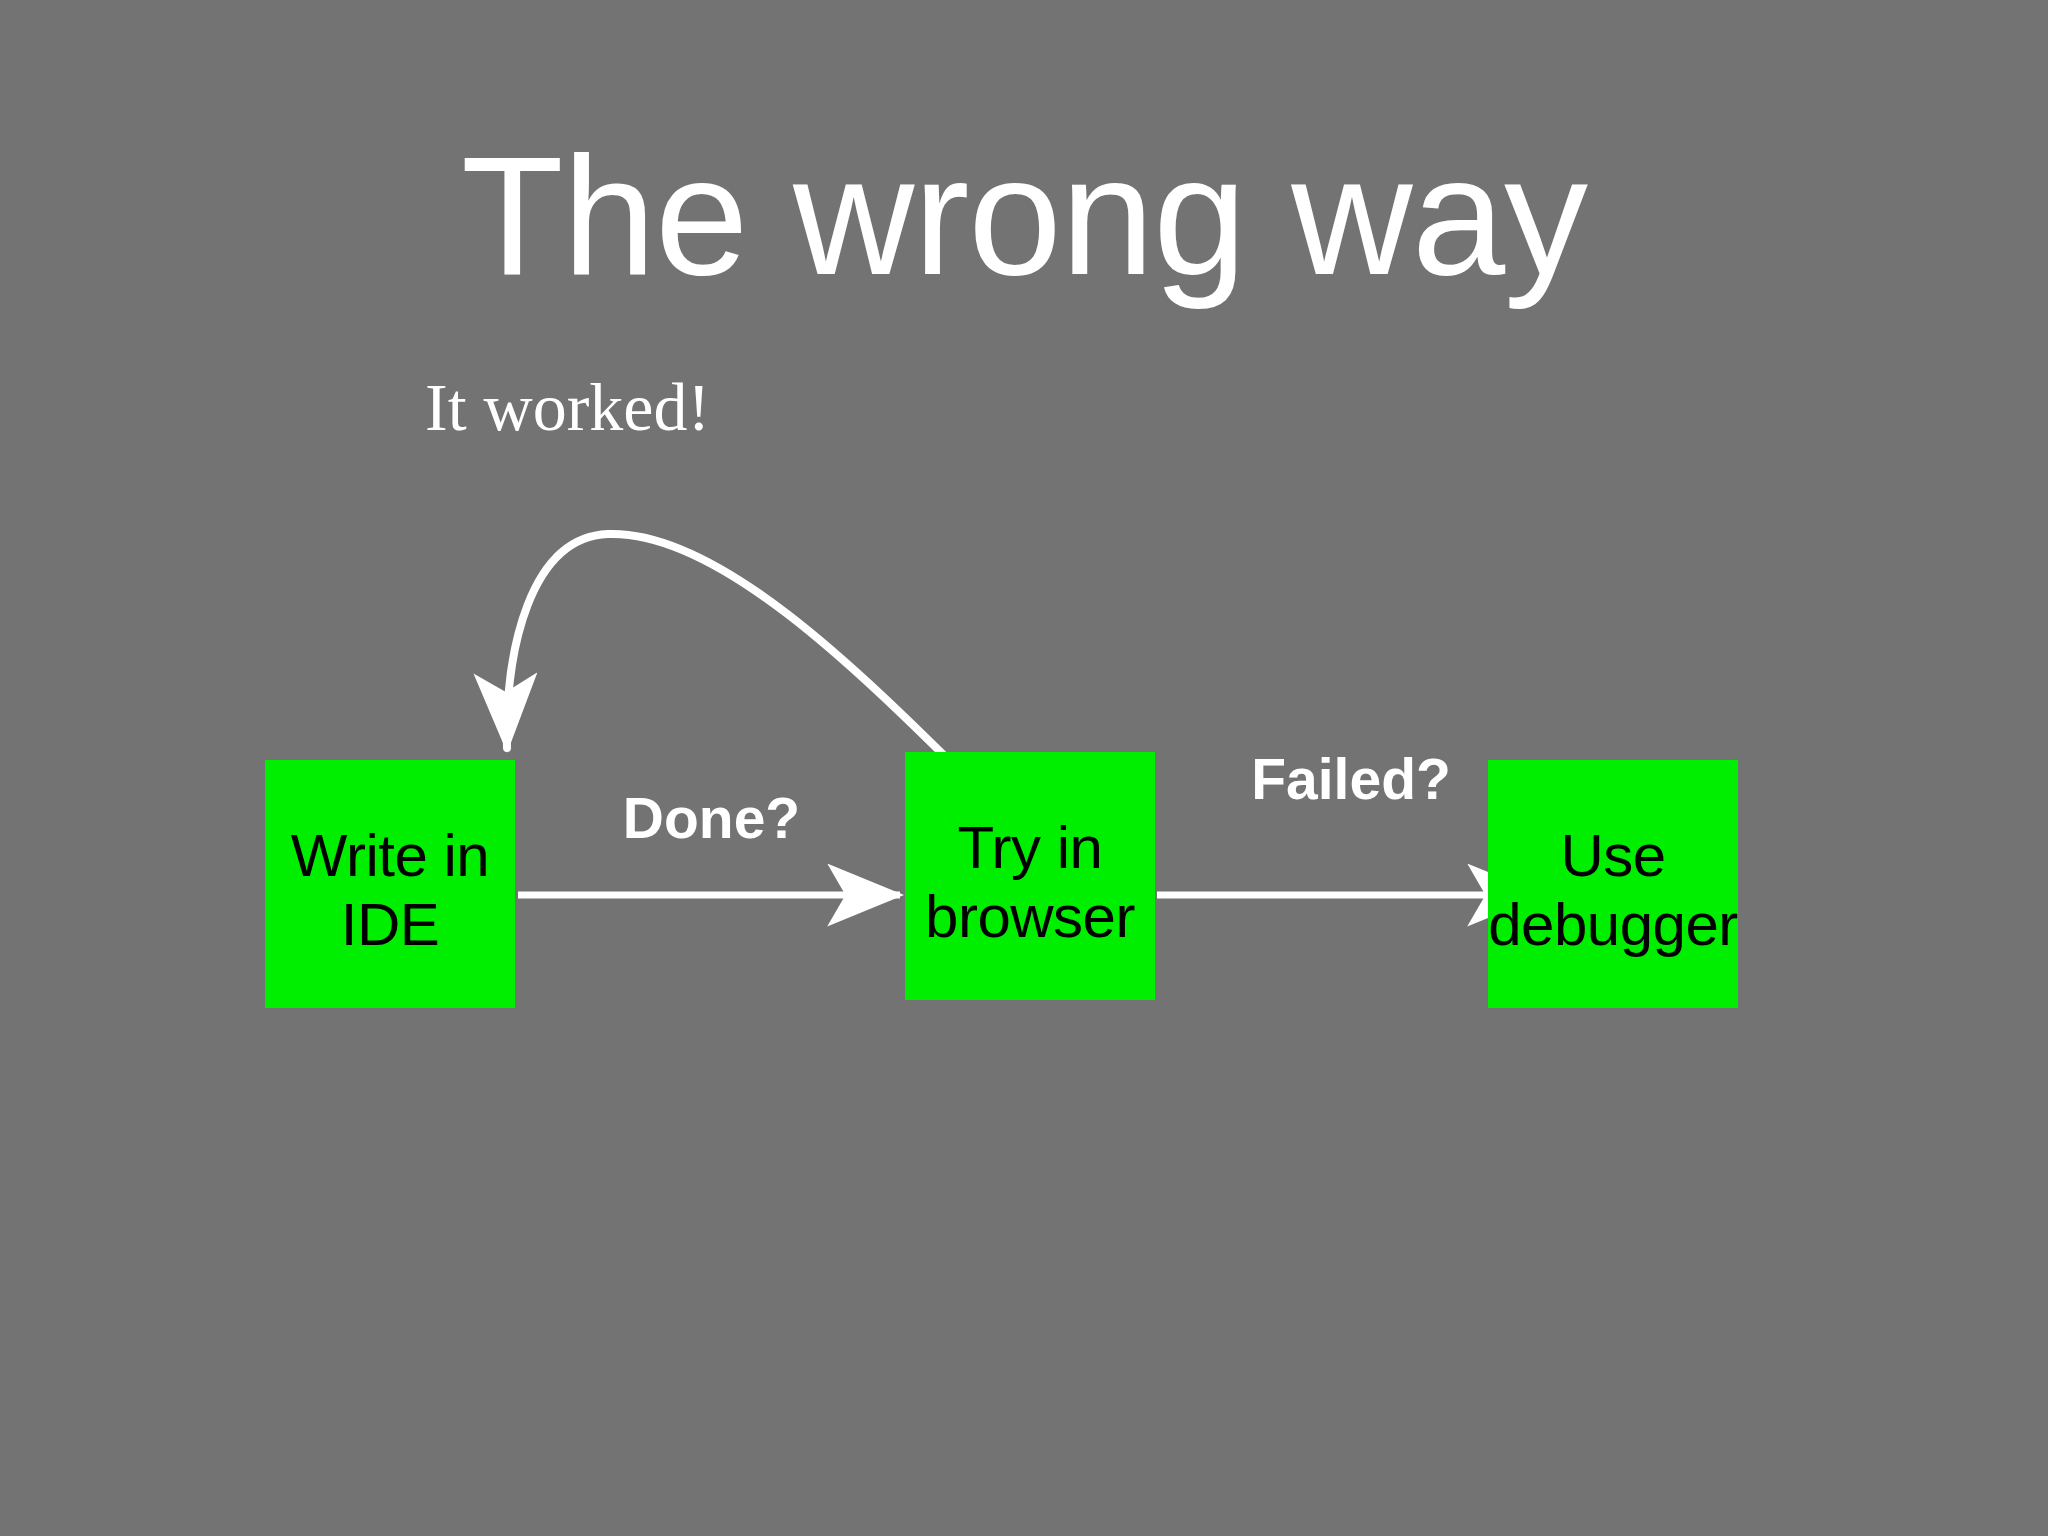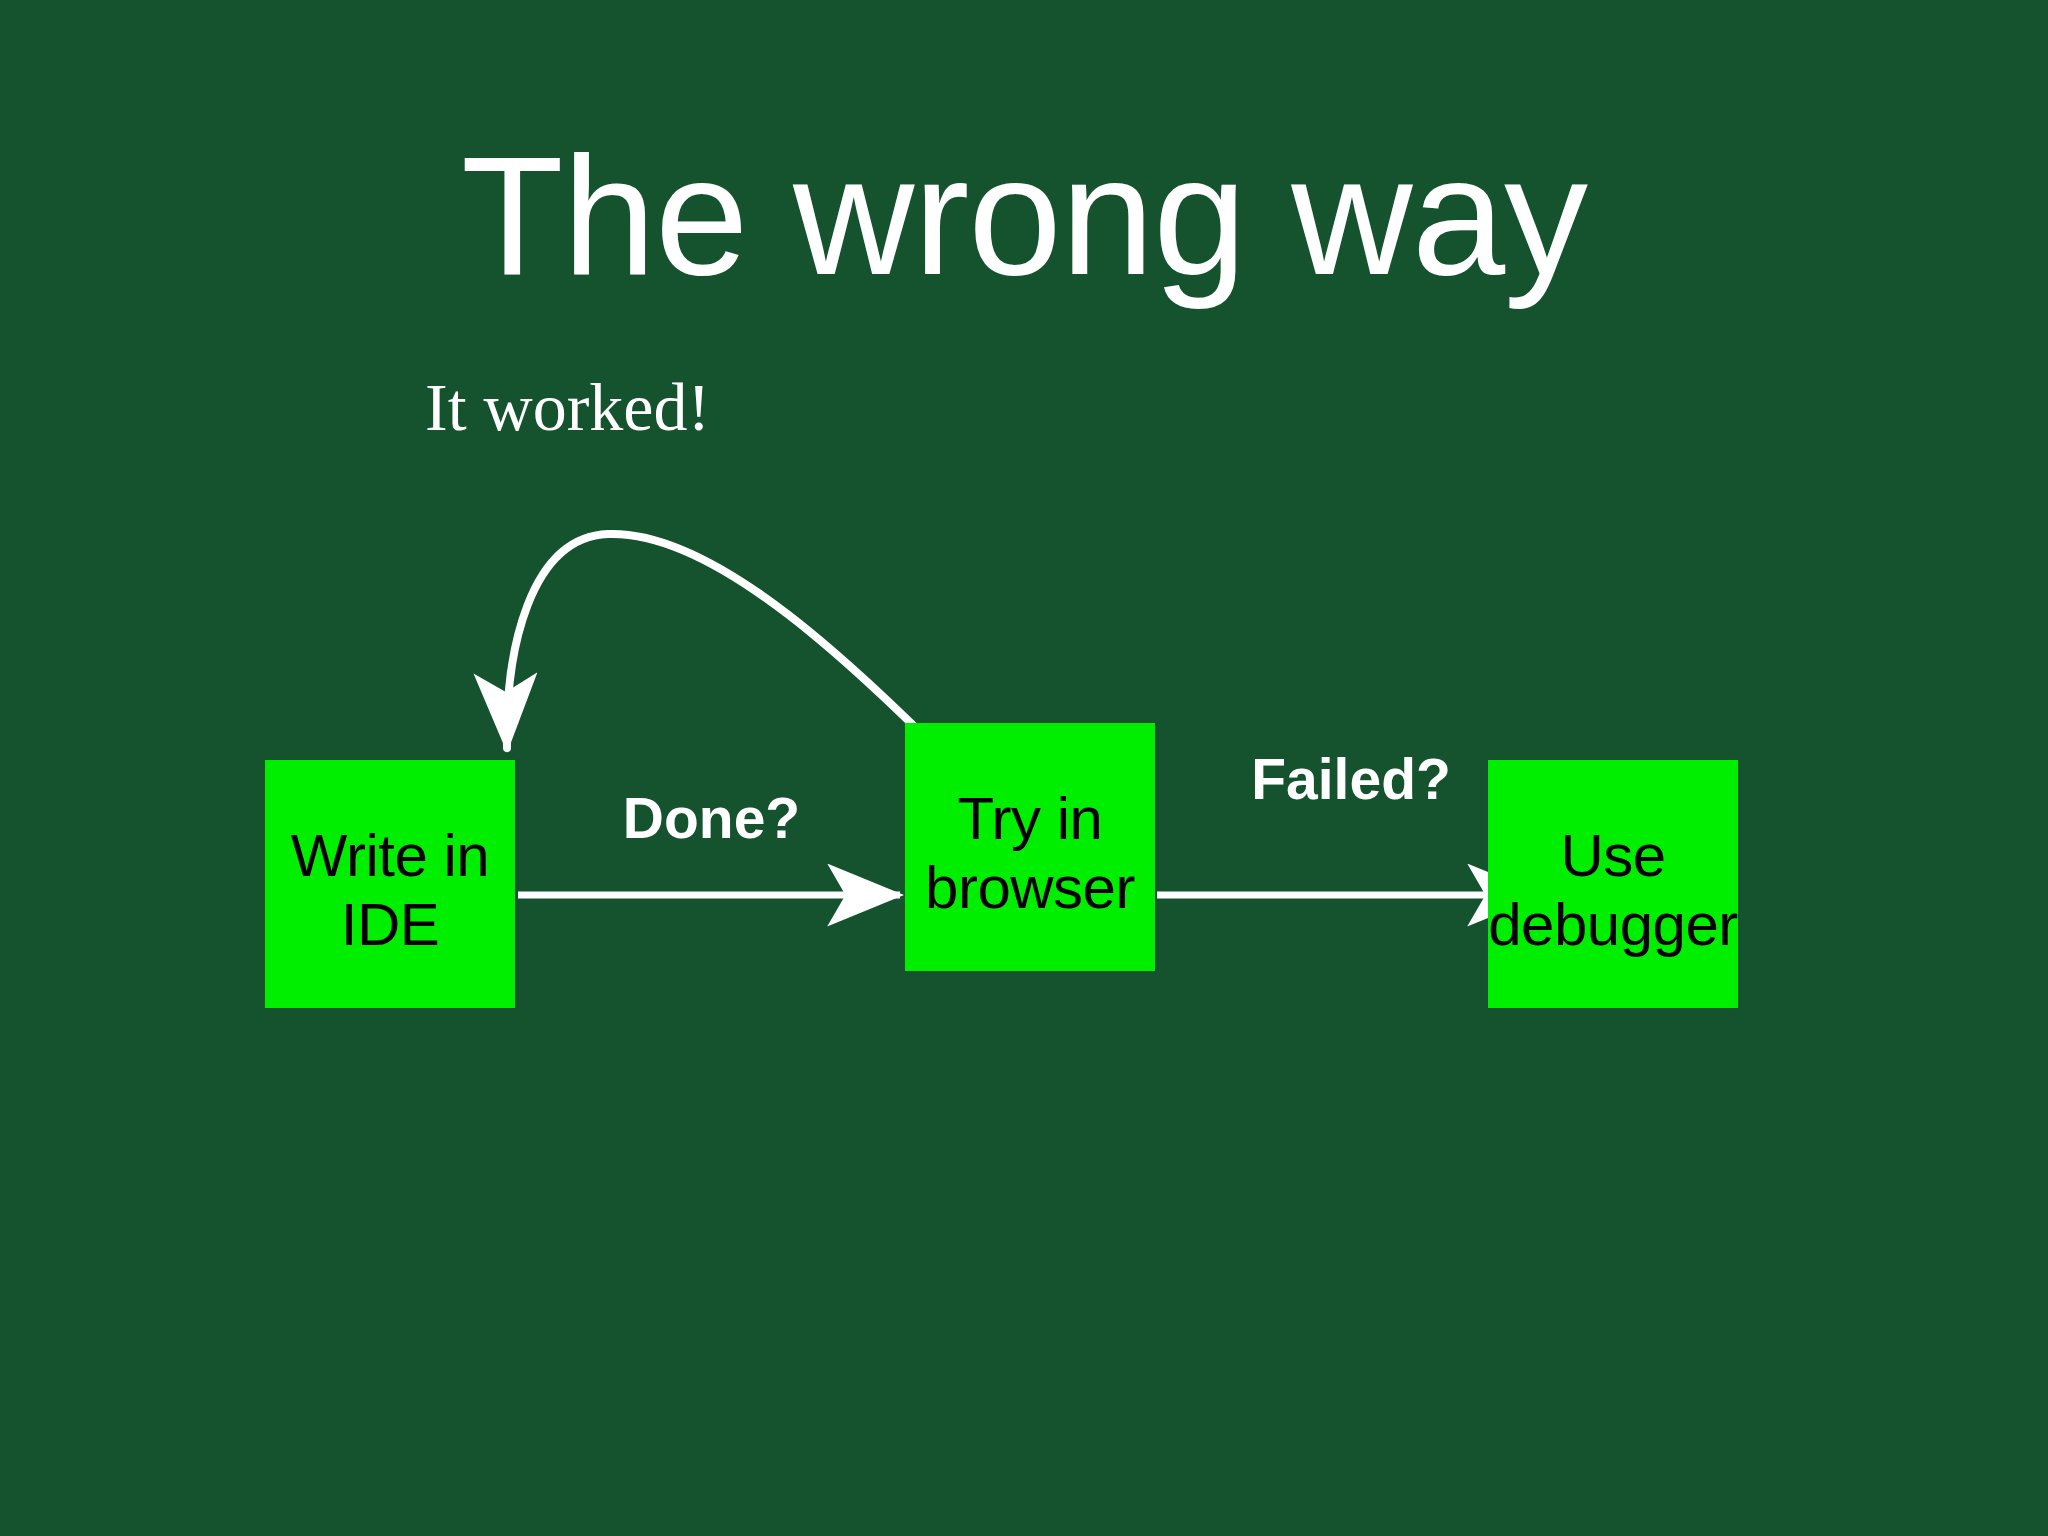--- a/index.html
+++ b/index.html
@@ -12,21 +12,21 @@
     width: 2048px;
     height: 1536px;
     overflow: hidden;
     font-family: "Liberation Sans", sans-serif;
   }
 
   #slide {
     position: relative;
     width: 2048px;
     height: 1536px;
-    background: #14532d;
+    background: #737373;
   }
 
   
   #slide-title {
     position: absolute;
     left: 0;
     top: 132px;
     width: 2048px;
     text-align: center;
     color: #ffffff;
@@ -68,21 +68,21 @@
     font-family: "Liberation Sans", sans-serif;
     font-size: 60px;
     font-weight: 400;
     line-height: 1.15;
     letter-spacing: -0.5px;
     padding: 0 4px;
     margin-top: 12px;
   }
 
   #box-write-in-ide   { left: 265px;  top: 760px; }
-  #box-try-in-browser { left: 905px;  top: 723px; align-items: center; }
+  #box-try-in-browser { left: 905px;  top: 752px; align-items: center; }
   #box-use-debugger   { left: 1488px; top: 760px; }
 
   
   .edge-label {
     position: absolute;
     color: #ffffff;
     font-family: "Liberation Sans", sans-serif;
     font-size: 57px;
     font-weight: 700;
     line-height: 1.0;

